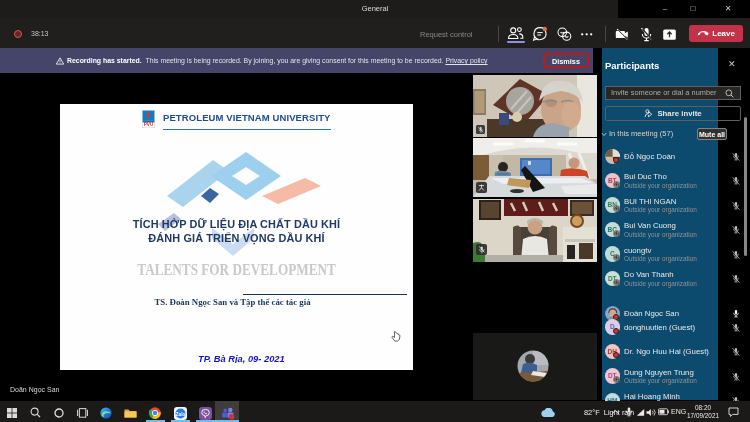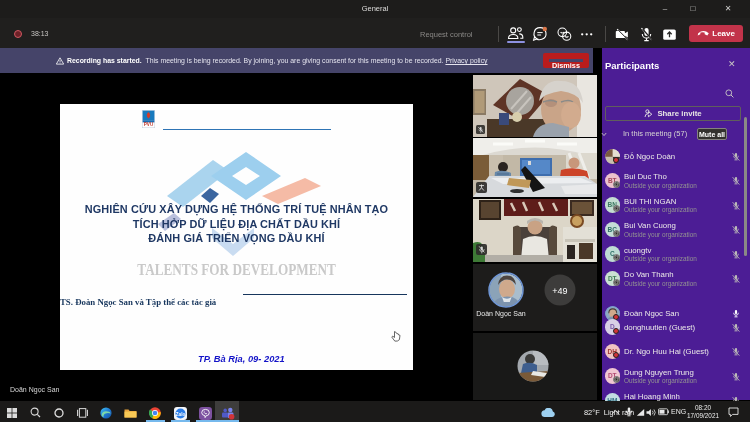--- a/index.html
+++ b/index.html
@@ -1,65 +1,65 @@
 <!DOCTYPE html>
 <html><head>
 <meta charset="utf-8">
 <style>
   html,body{margin:0;padding:0;background:#000;}
   *{box-sizing:border-box;}
   #app{position:relative;width:750px;height:422px;overflow:hidden;background:#000;
        font-family:"Liberation Sans",sans-serif;}
   .abs{position:absolute;}
   
-  #titlebar{left:0;top:0;width:750px;height:18px;background:#1d1c1b;}
+  #titlebar{left:0;top:0;width:618px;height:18px;background:#1d1c1b;}
   #titlebar .t{left:0;top:4px;width:750px;text-align:center;font-size:7.5px;color:#dddcdb;}
   .winbtn{top:3px;width:12px;height:12px;color:#cfcecd;font-size:8px;line-height:12px;text-align:center;}
   
   #toolbar{left:0;top:18px;width:750px;height:30px;background:#201f1e;}
   #recdot{left:14px;top:30px;width:8px;height:8px;border-radius:50%;
           background:#6e2128;border:1.6px solid #cf5862;}
   #rectime{left:31px;top:30px;font-size:7px;color:#c8c6c4;}
   #reqctl{left:420px;top:30px;font-size:7.5px;color:#8a8886;}
   .vsep{top:26px;width:1px;height:16px;background:#4a4846;}
   #leavebtn{left:689px;top:25px;width:54px;height:17px;background:#c2334a;border-radius:3px;
             color:#fff;font-size:8px;font-weight:700;text-align:center;line-height:17px;}
   #pplunder{left:507px;top:41px;width:18px;height:1.8px;background:#8d91e0;border-radius:1px;}
   
   #banner{left:0;top:48px;width:593px;height:25px;background:#454469;color:#e4e3ee;
           font-size:6.9px;display:flex;align-items:center;}
   #banner .warn{margin-left:56px;margin-right:3px;flex:none;}
   #banner b{color:#fff;}
-  #dismiss{position:absolute;left:543px;top:52.5px;width:46px;height:15px;border:6px solid #b91c1c;
+  #dismiss{position:absolute;left:543px;top:52.5px;width:46px;height:15px;border:2px solid #b91c1c;
            border-radius:2px;color:#fff;font-weight:700;font-size:7.3px;text-align:center;line-height:14px;}
   
   #slide{left:60px;top:104px;width:353px;height:266px;background:#fefefe;}
   .sl{position:absolute;}
   #pvutext{left:103px;top:7.5px;font-size:9.5px;font-weight:700;color:#1d4c90;letter-spacing:0.1px;}
   #pvuline{left:103px;top:24.5px;width:168px;height:1.6px;background:#2e74b5;}
   .titln{left:0;width:353px;text-align:center;font-weight:700;color:#1f3864;font-size:10.9px;letter-spacing:0.12px;}
   #talents{left:0;top:156px;width:353px;text-align:center;font-family:"Liberation Serif",serif;
            font-weight:700;font-size:16.5px;color:#c9c9c9;letter-spacing:0px;transform:scaleX(0.8);transform-origin:177px 0;}
   #sigline{left:183px;top:189.5px;width:164px;height:1.2px;background:#17365d;}
-  #author{left:0px;top:192.5px;width:345px;text-align:left;font-family:"Liberation Serif",serif;
+  #author{left:0px;top:192.5px;width:345px;text-align:center;font-family:"Liberation Serif",serif;
           font-weight:700;font-size:8.8px;color:#17365d;}
   #date{left:138px;top:250px;font-weight:700;font-style:italic;font-size:9.3px;color:#1414c8;}
   #sanlabel{left:10px;top:386px;font-size:7px;color:#d8d8d8;}
   
   .tile{left:473px;width:124px;overflow:hidden;background:#222;}
   
-  #panel{left:602px;top:48px;width:148px;height:352px;background:#4c1d95;}
+  #panel{left:602px;top:48px;width:116px;height:352px;background:#0c4a6e;}
   .pn{position:absolute;}
   #ptitle{left:3px;top:11.5px;font-size:9.5px;font-weight:700;color:#fff;}
   #pclose{left:126px;top:11px;font-size:9px;color:#c8c6c4;}
   #searchbox{left:3px;top:38px;width:136px;height:13.5px;background:#282726;border:1px solid #605e5c;
              font-size:7.4px;color:#adabaa;line-height:12px;padding-left:5px;}
   #shareinv{left:3px;top:58px;width:136px;height:15px;border:1px solid #605e5c;border-radius:2px;
             color:#e8e6e4;font-size:7.8px;font-weight:600;text-align:center;line-height:14px;}
-  #inmeet{left:21px;top:81px;font-size:7.5px;color:#d6d4d2;}
+  #inmeet{left:7px;top:81px;font-size:7.5px;color:#d6d4d2;}
   #muteall{left:95px;top:79.5px;width:30px;height:12px;background:#33312f;border:1px solid #84827f;
            border-radius:2px;color:#fff;font-size:7px;font-weight:700;text-align:center;line-height:11px;}
   .prow{position:absolute;left:0;width:148px;height:24.4px;}
   .pav{position:absolute;left:2.5px;top:4.5px;width:15.5px;height:15.5px;border-radius:50%;
        font-size:6.5px;font-weight:700;text-align:center;line-height:15.5px;}
   .pname{position:absolute;left:22px;top:4px;font-size:7.8px;color:#eceae8;white-space:nowrap;}
   .pname.only{top:8px;}
   .psub{position:absolute;left:22px;top:13.5px;font-size:6.4px;color:#949392;white-space:nowrap;}
   .pmic{position:absolute;left:129px;top:8px;width:10px;height:10px;}
   .atbadge{position:absolute;left:11px;top:12.5px;width:7px;height:7px;border-radius:50%;
@@ -177,22 +177,22 @@
       <polygon points="3,90 19,79 26,85 10,97" fill="#b9c0dd"></polygon>
       <polygon points="57,94 78,110 99,94 99,104 78,122 57,104" fill="#c9dcf1"></polygon>
     </svg>
     <svg class="sl" style="left:82px;top:6px;" width="13" height="18" viewBox="0 0 13 18">
       <rect x="0" y="0" width="13" height="18" fill="#fff" stroke="#b8c4d8" stroke-width="0.8"></rect>
       <rect x="0.6" y="0.6" width="11.8" height="9.6" fill="#187abe"></rect>
       <path d="M6.5 2 q2.4 2 1.6 4.2 q-0.5 1.6 -1.6 2.2 q-1.1 -0.6 -1.6 -2.2 Q4.1 4 6.5 2 Z" fill="#d23b28"></path>
       <rect x="0.6" y="10.2" width="11.8" height="2.2" fill="#1a6ab0"></rect>
       <text x="6.5" y="16.4" text-anchor="middle" font-size="4.6" font-weight="bold" fill="#c03a30" font-family="Liberation Sans">PVU</text>
     </svg>
+    <div class="sl" id="pvutext">PETROLEUM VIETNAM UNIVERSITY</div>
     <div class="sl" id="pvuline"></div>
-    <div class="sl titln" style="top:99px;">NGHIÊN CỨU XÂY DỰNG HỆ THỐNG TRÍ TUỆ NHÂN TẠO</div>
     <div class="sl titln" style="top:113.5px;">TÍCH HỞP DỮ LIỆU ĐỊA CHẤT DẦU KHÍ</div>
     <div class="sl titln" style="top:128px;">ĐÁNH GIÁ TRIỂN VỌNG DẦU KHÍ</div>
     <div class="sl" id="talents">TALENTS FOR DEVELOPMENT</div>
     <div class="sl" id="sigline"></div>
     <div class="sl" id="author">TS. Đoàn Ngọc San và Tập thể các tác giả</div>
     <div class="sl" id="date">TP. Bà Rịa, 09- 2021</div>
   </div>
   <div class="abs" id="sanlabel">Doãn Ngọc San</div>
 
   <div class="abs tile" id="tile1" style="top:75px;height:61.5px;">
@@ -274,41 +274,20 @@
       <path d="M0 44 Q10 40 12 52 L12 63 L0 63 Z" fill="#3e7a36"></path>
       <rect x="12" y="56" width="78" height="7" fill="#b2aea6"></rect>
       <rect x="3" y="45" width="11" height="11" rx="2" fill="#2e2c2a" opacity="0.92"></rect>
       <g transform="translate(5.2,46.8)">
           <rect x="2.6" y="0.6" width="2" height="4" rx="1" fill="#d8d8d8"></rect>
           <path d="M1.4 3.4 a2.3 2.3 0 0 0 4.6 0 M3.6 6 v1.6" stroke="#d8d8d8" stroke-width="0.8" fill="none"></path>
           <path d="M1 0.6 L6.2 6.6" stroke="#d8d8d8" stroke-width="0.9"></path>
         </g>
     </svg>
   </div>
-  <div class="abs tile" id="tile4" style="top:264px;height:67px;background:#1d1c1b;">
-    <svg width="124" height="67" viewBox="0 0 124 67">
-      <defs>
-          <clipPath id="c4">
-            <circle cx="33" cy="26" r="16.5"></circle>
-          </clipPath>
-        </defs>
-      <g clip-path="url(#c4)">
-        <rect x="16" y="9" width="34" height="34" fill="#a9bdcd"></rect>
-        <rect x="16" y="9" width="12" height="34" fill="#8ba3b8"></rect>
-        <ellipse cx="34" cy="25" rx="8" ry="9.5" fill="#cfa98c"></ellipse>
-        <path d="M25 21 Q26 11.5 34 11.5 Q42 11.5 43 21 Q39 15.5 34 15.5 Q29 15.5 25 21 Z" fill="#4e4540"></path>
-        <path d="M18 43 Q22 32.5 34 32.5 Q45 32.5 49 43 Z" fill="#7c93ae"></path>
-        <path d="M29 33 q5 3.6 9.6 0 l-1.8 5 l-6 0 Z" fill="#dfe5ea"></path>
-      </g>
-      <circle cx="33" cy="26" r="17" fill="none" stroke="#6f96d6" stroke-width="1.5"></circle>
-      <circle cx="87" cy="26" r="15.5" fill="#3d3c3b"></circle>
-      <text x="87" y="29.5" text-anchor="middle" font-size="9" fill="#ffffff" font-family="Liberation Sans">+49</text>
-      <text x="28" y="51.5" text-anchor="middle" font-size="7" fill="#e8e8e8" font-family="Liberation Sans">Doàn Ngọc San</text>
-    </svg>
-  </div>
   <div class="abs tile" id="tile5" style="top:333px;height:67px;background:#191918;">
     <svg width="124" height="67" viewBox="0 0 124 67">
       <defs>
           <clipPath id="c5">
             <circle cx="60" cy="33" r="15.5"></circle>
           </clipPath>
         </defs>
       <g clip-path="url(#c5)">
         <rect x="44" y="17" width="32" height="32" fill="#a3a8ad"></rect>
         <rect x="60" y="18" width="16" height="14" fill="#b8bcc0"></rect>
@@ -320,20 +299,21 @@
     </svg>
   </div>
 
   <svg class="abs" style="left:391px;top:331px;" width="10" height="12" viewBox="0 0 10 12">
     <path d="M3.5 0.5 v6 l-1.8 -1.4 l-0.9 1 l3 4 q2.8 0.6 4.6 -1.4 l0.6 -4.4 l-1.4 -0.4 l-0.3 -1 l-1.5 -0.3 l-0.4 -0.9 Z" fill="#fff" stroke="#555" stroke-width="0.9"></path>
   </svg>
 
   <div class="abs" id="panel">
     <div class="pn" id="ptitle">Participants</div>
     <div class="pn" id="pclose">✕</div>
+    <div class="pn" id="searchbox">Invite someone or dial a number</div>
     <svg class="pn" style="left:123px;top:41px;" width="9" height="9" viewBox="0 0 9 9">
         <circle cx="3.8" cy="3.8" r="2.9" fill="none" stroke="#c8c6c4" stroke-width="0.9"></circle>
         <path d="M6 6 L8.4 8.4" stroke="#c8c6c4" stroke-width="1"></path>
       </svg>
     <div class="pn" id="shareinv"><svg width="10" height="9" viewBox="0 0 10 9" style="vertical-align:-1.5px;margin-right:3px;">
           <path d="M1 8 q0 -3.4 3.4 -3.4 M4.4 4.6 v-2 l3.4 2.6 l-3.4 2.6 v-2" fill="none" stroke="#e8e6e4" stroke-width="0.9"></path>
           <circle cx="3.4" cy="2.4" r="1.6" fill="none" stroke="#e8e6e4" stroke-width="0.9"></circle>
         </svg>Share invite</div>
     <svg class="pn" style="left:-1px;top:83.5px;" width="6" height="5" viewBox="0 0 6 5">
         <path d="M0.8 1 L3 3.6 L5.2 1" fill="none" stroke="#c8c6c4" stroke-width="0.9"></path>

